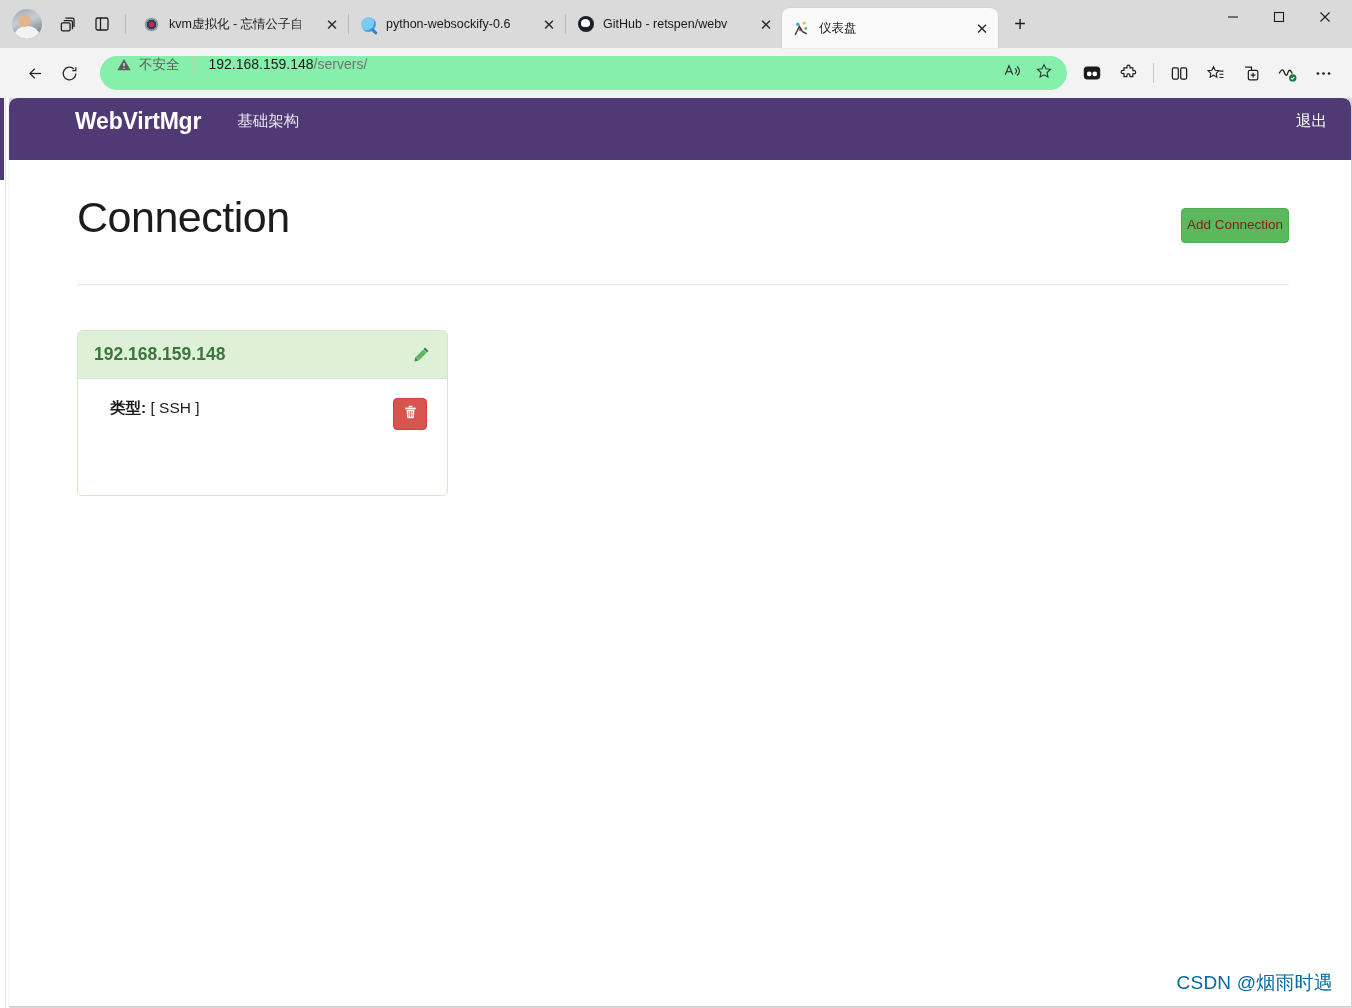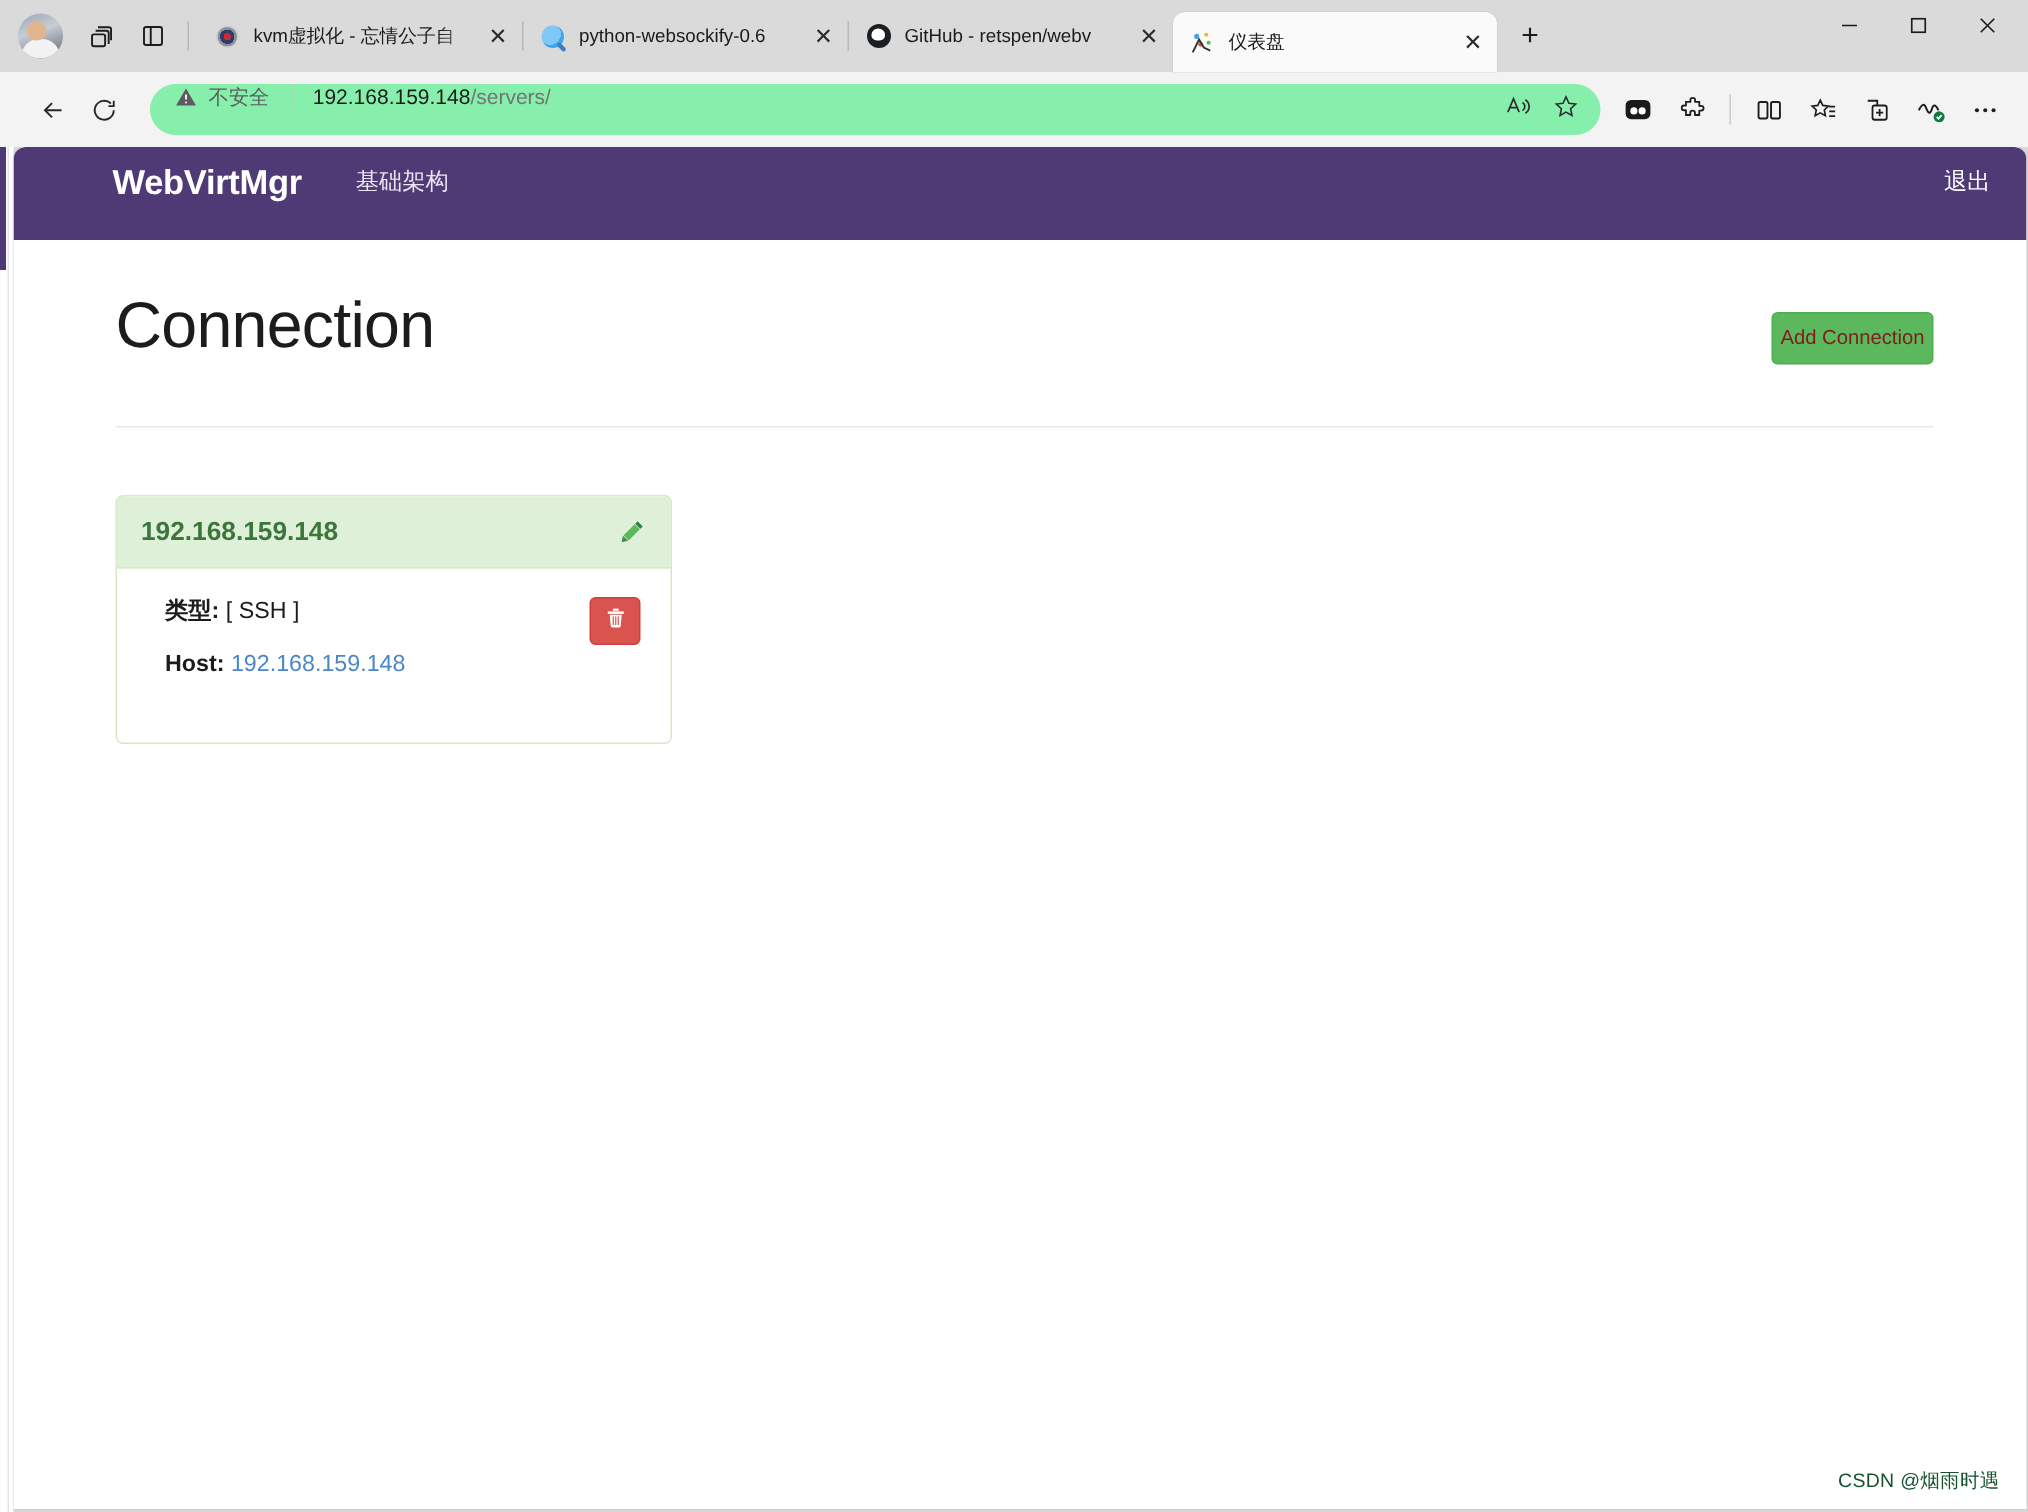--- a/index.html
+++ b/index.html
@@ -224,21 +224,21 @@
     position: absolute; right: 20px; top: 19px;
     width: 34px; height: 32px;
     background: #d9534f; border: 1px solid #d43f3a;
     border-radius: 4px; display: flex; align-items: center; justify-content: center;
     cursor: pointer;
   }
 
   
   .watermark {
     position: absolute; right: 18px; bottom: 10px;
-    font-size: 13px; color: #14532d;
+    font-size: 19px; color: #0369a1;
     font-family: "Liberation Sans", sans-serif;
     letter-spacing: 0.2px;
   }
   
   .left-strip {
     position: absolute; left: 0; top: 0; bottom: 0; width: 9px;
     background: #ffffff;
   }
   .left-strip::before {
     content:""; position:absolute; left:0; top:0; width:4px; height:82px;
@@ -461,24 +461,20 @@
                   <path d="M14.1 5.6l4.3 4.3-9.4 9.4-4.3-4.3z" fill="#5cb85c"></path>
                   <path d="M4.2 15.3l4.3 4.3-5.5 1.2z" fill="#3c8f4f"></path>
                 </svg>
               </span>
             </div>
             <div class="card-body">
               <div class="kv">
                 <b>类型:</b>
                 <span>[ SSH ]</span>
               </div>
-              <div class="kv">
-                <b>Host:</b>
-                <a href="#">192.168.159.148</a>
-              </div>
               <button class="btn-del">
                 <span>
                   <svg width="15" height="16" viewBox="0 0 24 24">
                     <rect x="9" y="2" width="6" height="2.4" fill="#fff"></rect>
                     <rect x="3.5" y="5" width="17" height="2.6" fill="#fff"></rect>
                     <path d="M5.6 8.5h12.8l-1.1 12.3a1.4 1.4 0 0 1-1.4 1.2H8.1a1.4 1.4 0 0 1-1.4-1.2z" fill="#fff"></path>
                     <path d="M9.3 10.5v9M12 10.5v9M14.7 10.5v9" stroke="#d9534f" stroke-width="1.3"></path>
                   </svg>
                 </span>
               </button>

